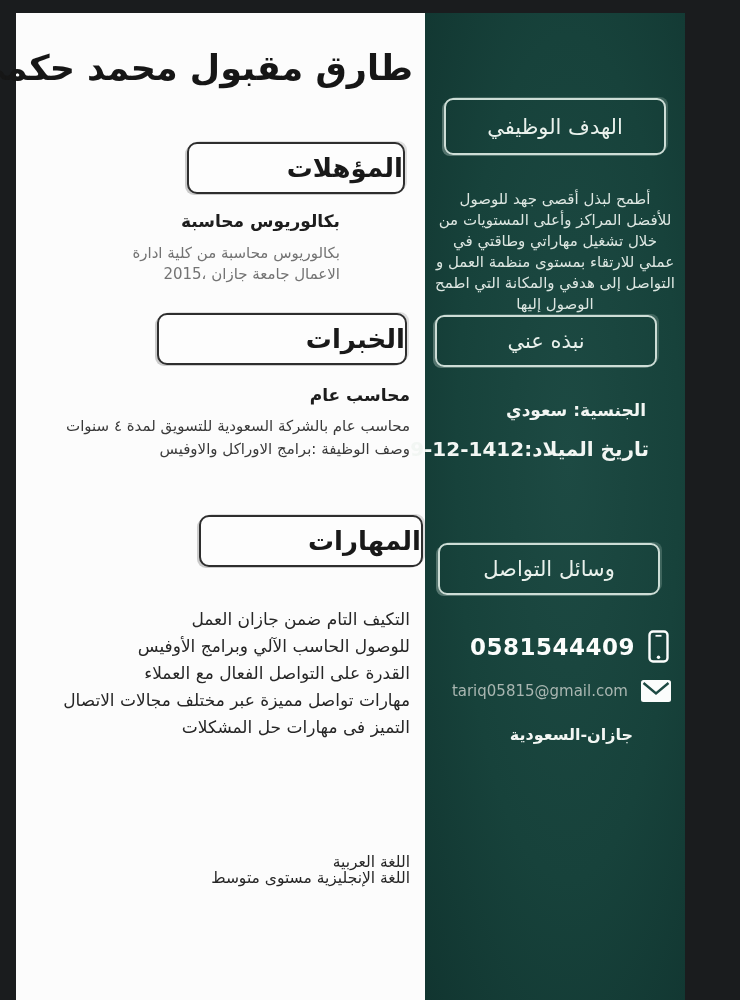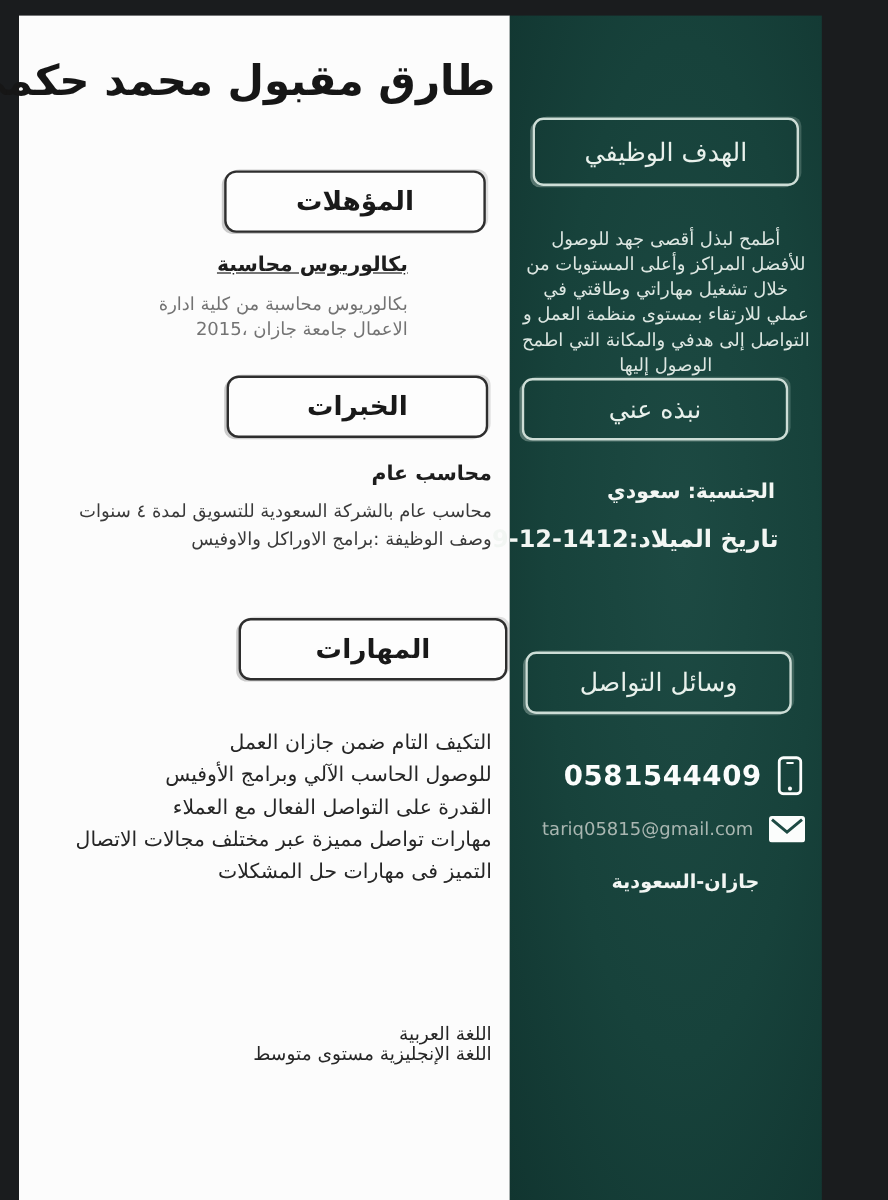--- a/index.html
+++ b/index.html
@@ -27,32 +27,32 @@
   .cv-name{
     top:33px;right:12px;left:6px;
     font-size:35px;font-weight:bold;color:#161616;
     text-align:right;line-height:1.3;white-space:nowrap;
   }
 
   
   .wbox{
     height:48px;width:214px;
     border:2px solid #2e2e2e;border-radius:10px;background:#fdfdfd;
-    display:flex;align-items:center;justify-content:center;
-    font-weight:bold;font-size:22px;color:#191919;
+    display:flex;align-items:center;
+    font-weight:bold;font-size:26px;color:#191919;
     box-shadow:-3px 2px 0 -1px rgba(145,145,145,.45), 3px -2px 0 -1px rgba(145,145,145,.28);
     margin-left:28px;
   }
   .wbox-qual{top:129px;right:20px;}
-  .wbox-exp{top:300px;right:18px;}
+  .wbox-exp{top:300px;right:18px;padding-left:32px;}
   .wbox-skills{top:502px;right:2px;width:220px;}
   .wbox-lang{top:769px;right:15px;width:223px;height:32px;}
 
   
-  .degree-title{top:198px;right:85px;font-size:17px;font-weight:bold;color:#1d1d1d;white-space:nowrap;text-decoration:underline;}
+  .degree-title{top:198px;right:85px;font-size:17px;font-weight:bold;color:#1d1d1d;white-space:nowrap;}
   .degree-desc{top:230px;right:85px;width:258px;font-size:15px;line-height:21px;color:#737373;text-align:right;}
   .job-title{top:372px;right:15px;font-size:17px;font-weight:bold;color:#1d1d1d;white-space:nowrap;}
   .job-desc{top:402px;right:15px;width:392px;font-size:15px;line-height:23px;color:#3a3a3a;text-align:right;}
   .job-desc div{white-space:nowrap;}
   .skills-list{top:593px;right:15px;width:392px;font-size:17px;line-height:27px;color:#262626;text-align:right;}
   .skills-list div{white-space:nowrap;}
   .lang-list{top:841px;right:15px;width:392px;font-size:15.5px;line-height:16px;color:#262626;text-align:right;}
   .lang-list div{white-space:nowrap;}
 
   

